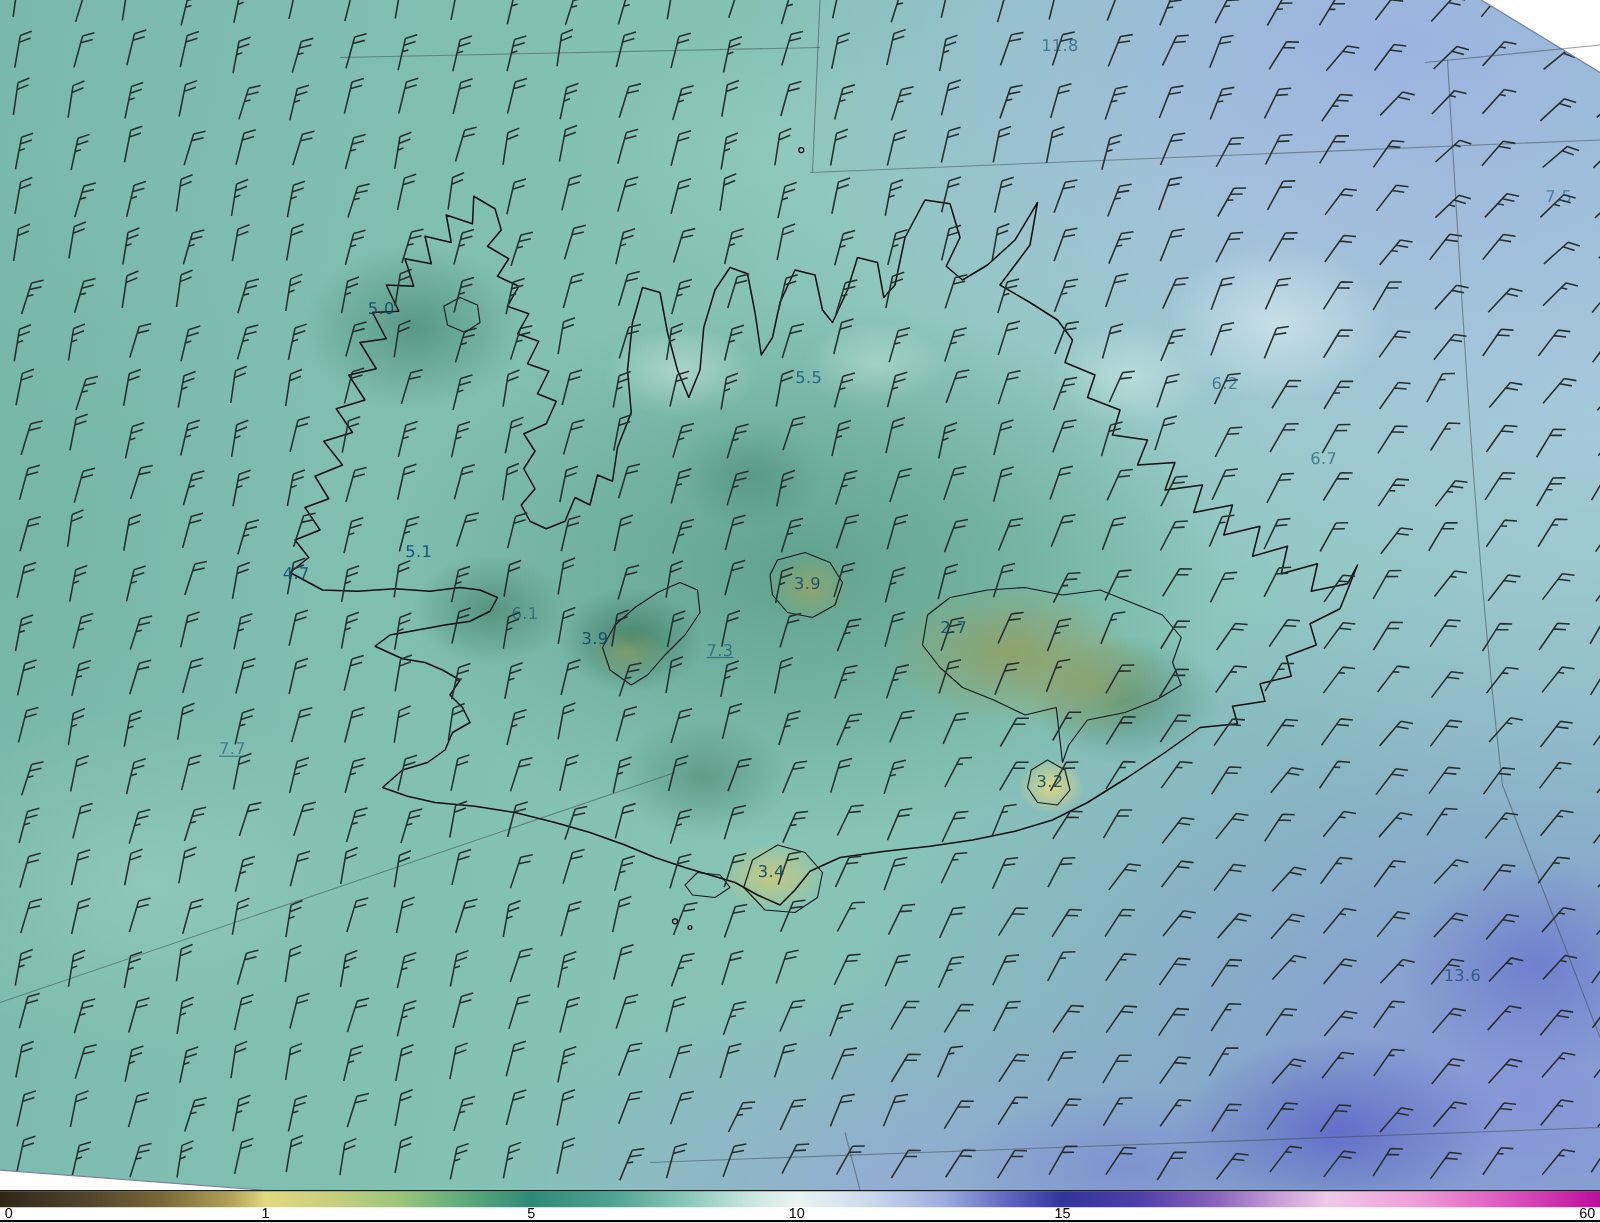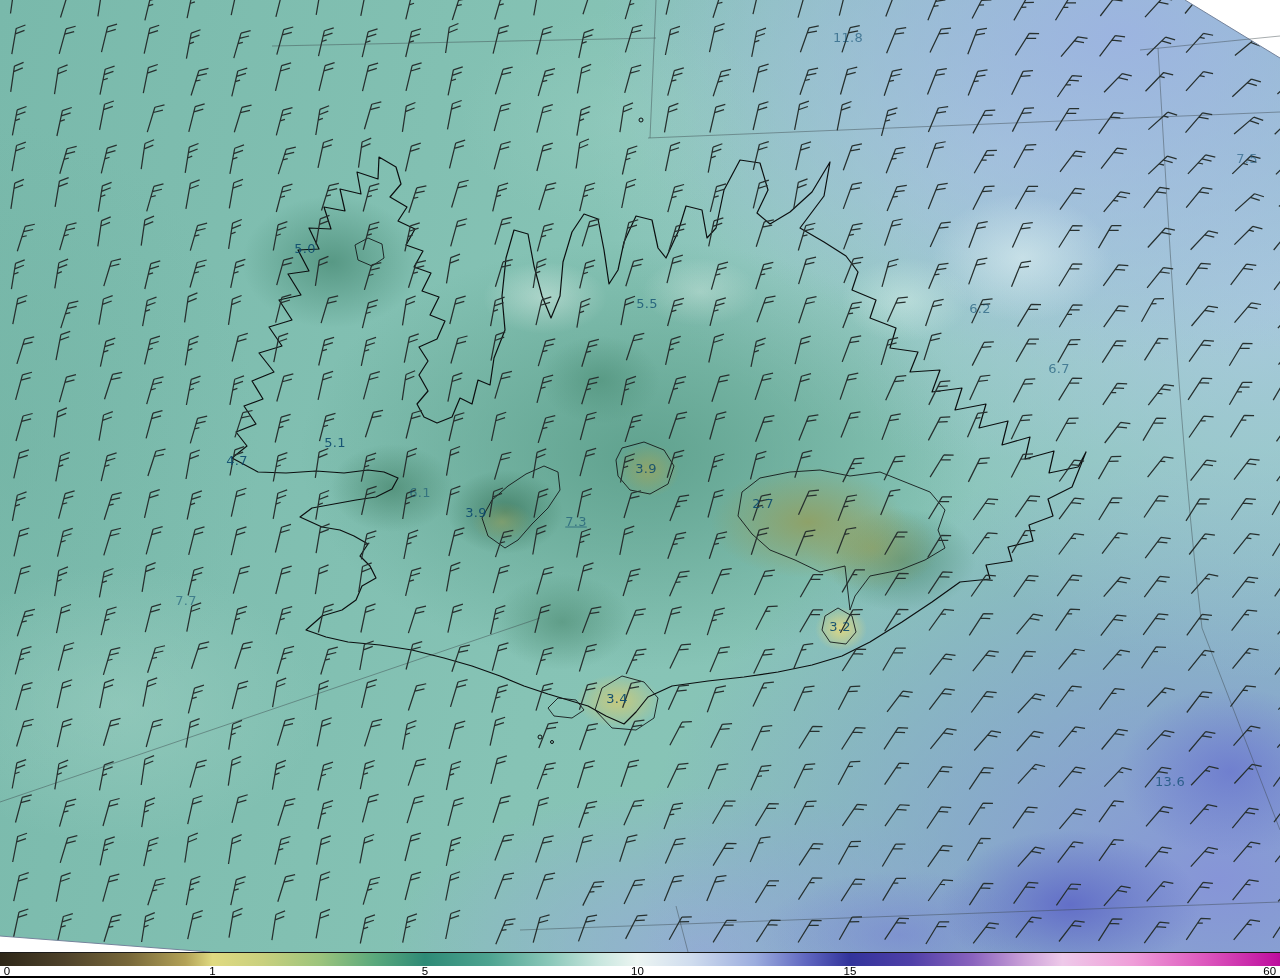--- a/index.html
+++ b/index.html
@@ -890,21 +890,21 @@
         <span class="plbl" style="left: 647px; top: 303px; opacity: 0.75;">5.5</span>
         <span class="plbl" style="left: 980px; top: 308px; opacity: 0.6;">6.2</span>
         <span class="plbl" style="left: 1059px; top: 368px; opacity: 0.6;">6.7</span>
         <span class="plbl" style="left: 335px; top: 442px; opacity: 0.9;">5.1</span>
         <span class="plbl" style="left: 237px; top: 460px; opacity: 0.9;">4.7</span>
         <span class="plbl" style="left: 646px; top: 468px; opacity: 0.85;">3.9</span>
         <span class="plbl" style="left: 420px; top: 492px; opacity: 0.55;">6.1</span>
         <span class="plbl" style="left: 476px; top: 512px; opacity: 0.9;">3.9</span>
         <span class="plbl" style="left: 576px; top: 521px; opacity: 0.6; text-decoration: underline;">7.3</span>
         <span class="plbl" style="left: 763px; top: 503px; opacity: 0.9;">2.7</span>
-        <span class="plbl" style="left: 186px; top: 600px; opacity: 0.55;">7.7</span>
+        <span class="plbl" style="left: 186px; top: 600px; opacity: 0.55; text-decoration: underline;">7.7</span>
         <span class="plbl" style="left: 840px; top: 626px; opacity: 0.9; text-align: right;">3.2</span>
         <span class="plbl" style="left: 617px; top: 698px; opacity: 0.95;">3.4</span>
         <span class="plbl" style="left: 1170px; top: 781px; opacity: 0.7;">13.6</span>
       </div>
   </div>
 
 
   <div class="cbar">
     <div class="cbar-grad" id="cgrad" style="background: linear-gradient(to right, rgb(46, 39, 24) 0%, rgb(78, 66, 42) 5%, rgb(119, 103, 57) 10%, rgb(179, 162, 87) 14.5%, rgb(224, 218, 129) 16.6%, rgb(201, 208, 126) 20.5%, rgb(156, 196, 124) 25%, rgb(91, 169, 124) 29.2%, rgb(46, 138, 118) 33.2%, rgb(77, 163, 144) 38.2%, rgb(140, 200, 186) 43%, rgb(200, 230, 222) 46.8%, rgb(236, 245, 242) 49.8%, rgb(207, 220, 238) 54%, rgb(156, 173, 222) 59%, rgb(95, 102, 192) 63%, rgb(50, 51, 155) 66.4%, rgb(79, 63, 168) 71.2%, rgb(138, 99, 190) 76%, rgb(202, 160, 216) 80%, rgb(238, 201, 233) 83%, rgb(239, 158, 216) 88.5%, rgb(221, 89, 190) 94%, rgb(191, 16, 159) 99.7%, rgb(186, 13, 155) 100%);"></div>
     <div class="cbar-ticks" id="cticks">

